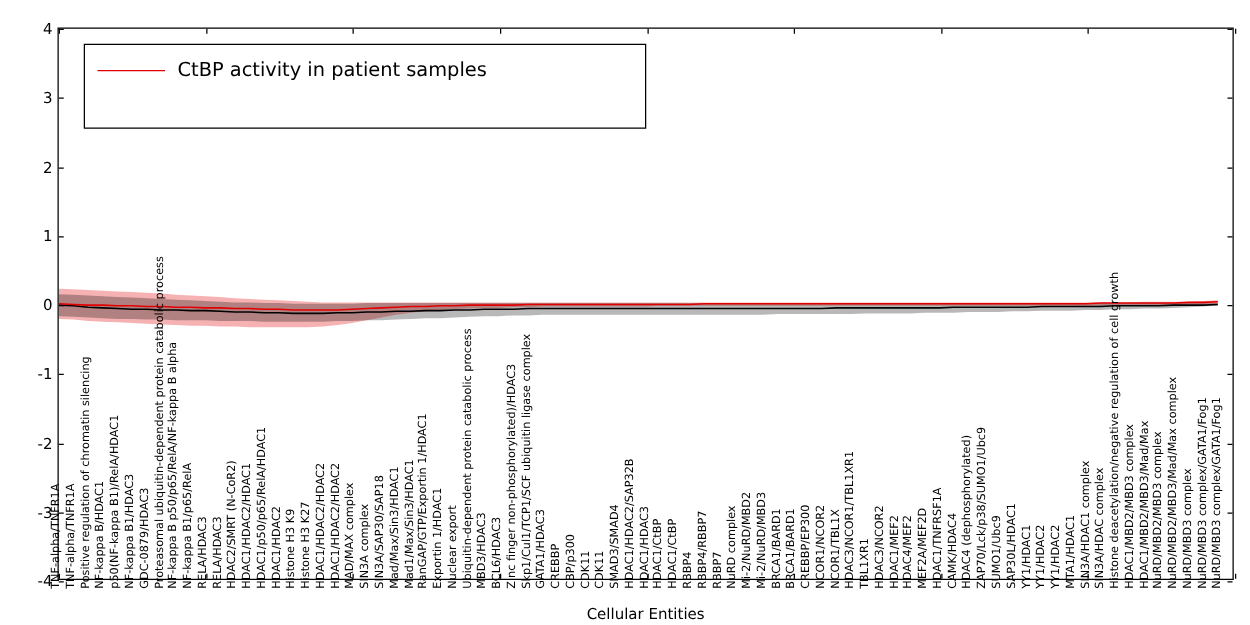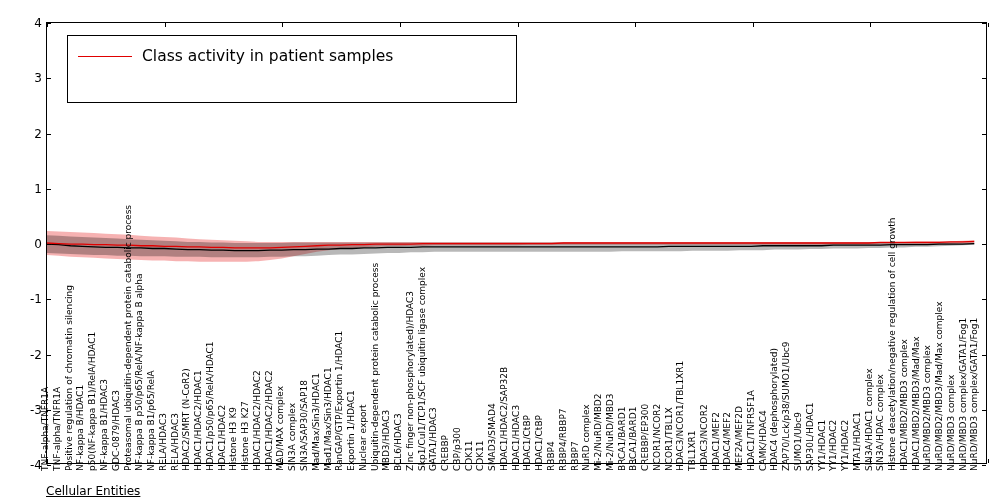--- a/index.html
+++ b/index.html
@@ -8,22 +8,22 @@
   #title{
     position:absolute;left:0;top:2px;width:1000px;text-align:center;
     font-size:15px;color:#000;
   }
   
   #plot{
     position:absolute;left:46px;top:22px;width:941px;height:442px;
     border:1px solid #000;box-sizing:border-box;background:#fff;
   }
   #xlabel{
-    position:absolute;left:46px;top:484px;width:941px;
-    font-size:12px;color:#000;text-decoration:underline;
+    position:absolute;left:46px;top:484px;width:941px;text-align:center;
+    font-size:12px;color:#000;
   }
   .ytick{
     position:absolute;right:100%;margin-right:5px;transform:translateY(-50%);
     font-size:12px;color:#000;white-space:nowrap;
   }
   .ytickmark{
     position:absolute;left:0;width:4px;height:1px;background:#000;
   }
   .ytickmark.r{left:auto;right:0;}
   .xtickmark{
@@ -197,17 +197,17 @@
         <div class="xlab" style="left: 885.388px; top: 439px;">NuRD/MBD2/MBD3 complex</div>
         <div class="xlab" style="left: 897.15px; top: 439px;">NuRD/MBD2/MBD3/Mad/Max complex</div>
         <div class="xlab" style="left: 908.913px; top: 439px;">NuRD/MBD3 complex</div>
         <div class="xlab" style="left: 920.675px; top: 439px;">NuRD/MBD3 complex/GATA1/Fog1</div>
         <div class="xlab" style="left: 932.438px; top: 439px;">NuRD/MBD3 complex/GATA1/Fog1</div>
       </div>
 
     <div id="legend">
       <div class="legrow red">
         <span class="legline"></span>
-        <span class="legtext">Class activity in patient samples</span>
+        <span class="legtext">CtBP activity in patient samples</span>
       </div>
     </div>
   </div>
 </div>
 
 </body></html>

